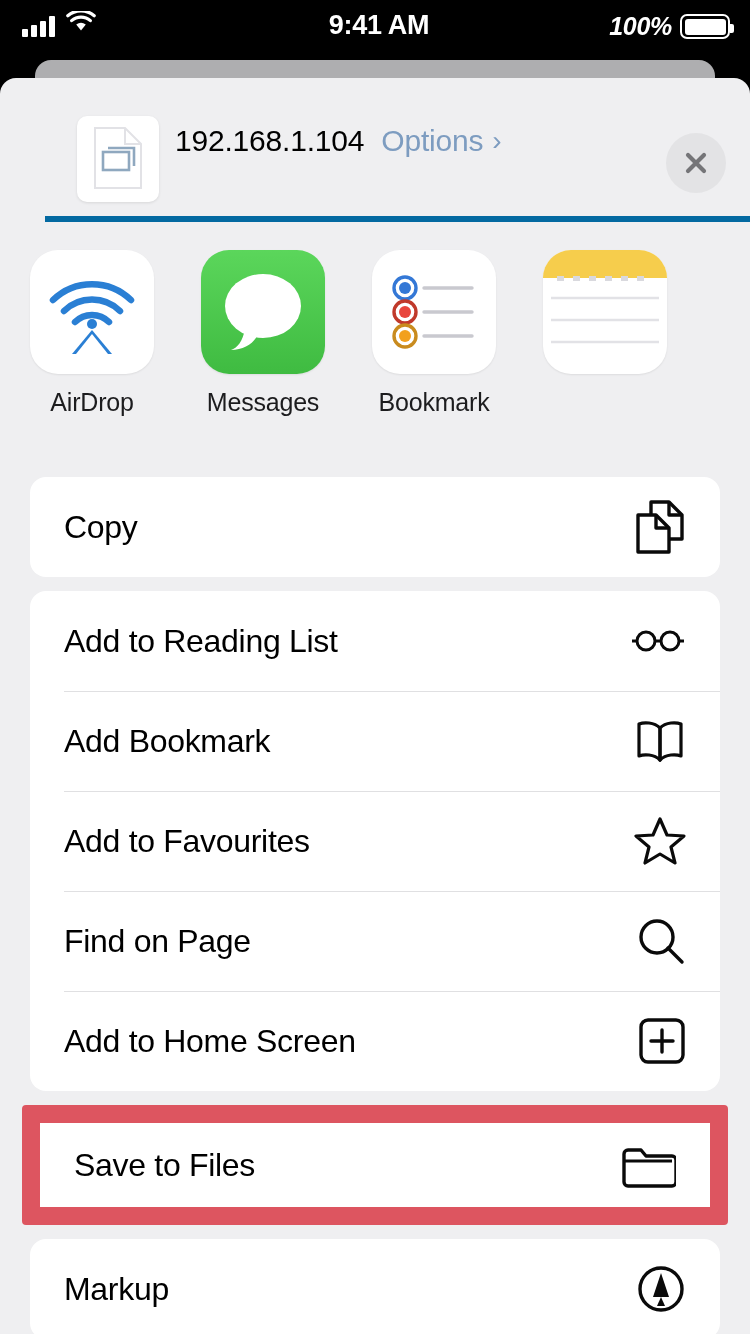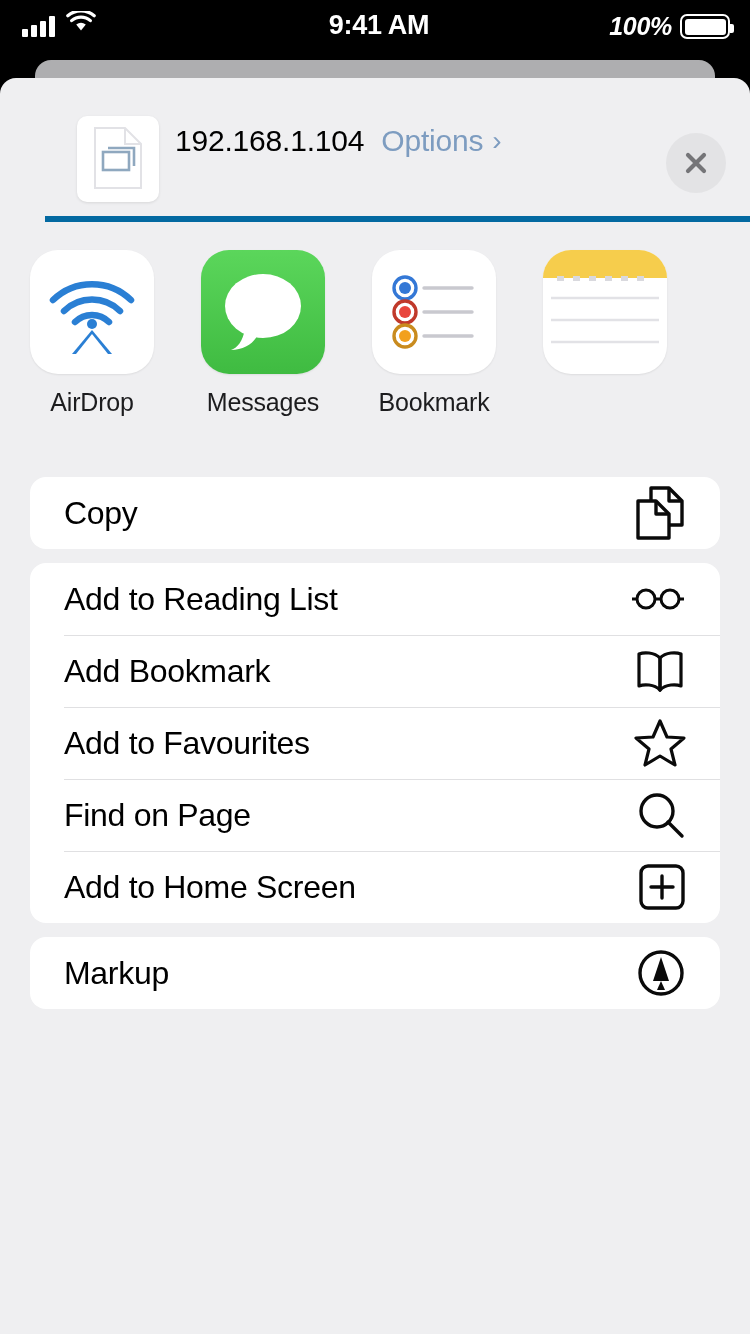--- a/index.html
+++ b/index.html
@@ -96,21 +96,21 @@
   .ic-mail{ background:linear-gradient(180deg,#1d87f0 0%,#45c4fb 100%); }
   .ic-reminders{ background:#fff; }
   .ic-notes{ background:#fff; }
 
   
   .list-group{
     margin:14px 30px 0 30px; background:#fff; border-radius:16px; overflow:hidden;
   }
   .list-group.first{ margin-top:40px; }
   .row{
-    height:72px; display:flex; align-items:center; justify-content:space-between;
+    height:100px; display:flex; align-items:center; justify-content:space-between;
     padding:0 34px 0 34px; position:relative;
   }
   .row + .row::before{
     content:""; position:absolute; left:34px; right:0; top:0; height:1px; background:#e0e0e2;
   }
   .row-label{ font-size:32px; color:#000; letter-spacing:-0.3px; }
   .row-icon{ width:56px; display:flex; justify-content:flex-end; align-items:center; }
 
   
   .highlight-wrap{
@@ -313,20 +313,31 @@
         <svg width="48" height="48" viewBox="0 0 48 48">
           <rect x="3" y="3" width="42" height="42" rx="7" fill="none" stroke="#0a0a0a" stroke-width="3.4"></rect>
           <line x1="24" y1="13" x2="24" y2="35" stroke="#0a0a0a" stroke-width="3.4" stroke-linecap="round"></line>
           <line x1="13" y1="24" x2="35" y2="24" stroke="#0a0a0a" stroke-width="3.4" stroke-linecap="round"></line>
         </svg>
       </span>
     </div>
 
   </div>
 
+  <div class="highlight-wrap">
+    <div class="row">
+      <span class="row-label">Save to Files</span>
+      <span class="row-icon">
+        <svg width="56" height="46" viewBox="0 0 56 46">
+          <path d="M4 12 a4 4 0 0 1 4-4 h13 l5 6 h26 a4 4 0 0 1 4 4 v22 a4 4 0 0 1 -4 4 H8 a4 4 0 0 1 -4 -4 Z" fill="none" stroke="#0a0a0a" stroke-width="3.4" stroke-linejoin="round"></path>
+          <line x1="4" y1="19" x2="52" y2="19" stroke="#0a0a0a" stroke-width="3"></line>
+        </svg>
+      </span>
+    </div>
+  </div>
 
   <div class="list-group clipped">
 
     <div class="row">
       <span class="row-label">Markup</span>
       <span class="row-icon">
         <svg width="50" height="50" viewBox="0 0 50 50">
           <circle cx="25" cy="25" r="21" fill="none" stroke="#0a0a0a" stroke-width="3.4"></circle>
           <path d="M25 9 L33 33 H17 Z" fill="#0a0a0a"></path>
           <path d="M25 33 L29 42 H21 Z" fill="#0a0a0a"></path>

